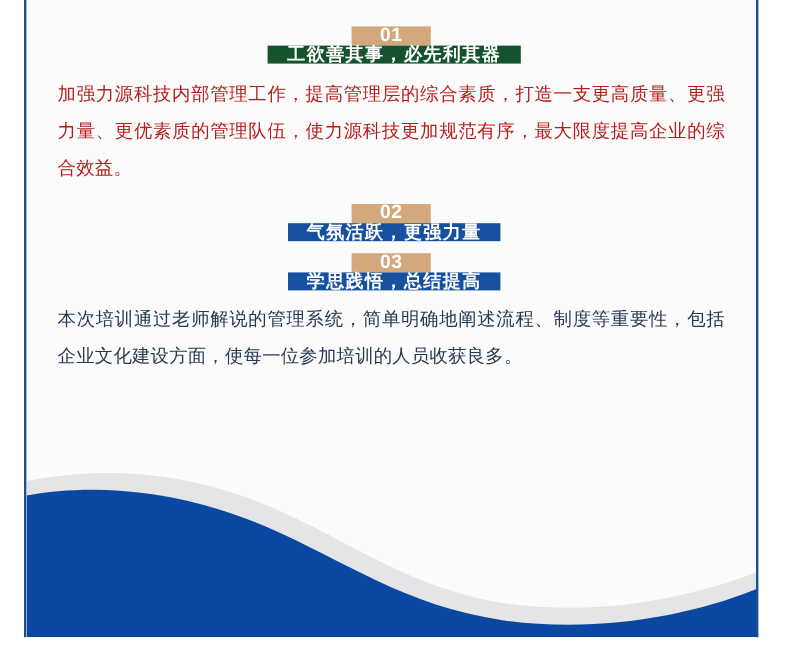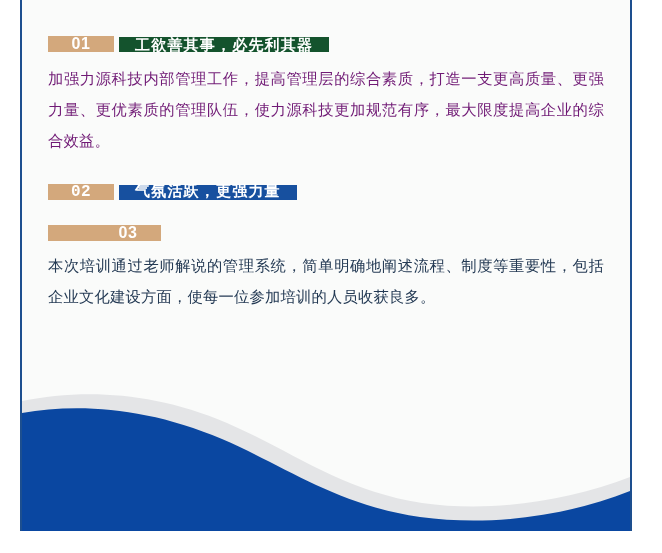--- a/index.html
+++ b/index.html
@@ -42,23 +42,24 @@
     left: 0;
     top: 0;
     right: 0;
     padding: 22px 26px 0 26px;
     box-sizing: border-box;
   }
 
   
   .heading-row {
     display: flex;
-    align-items: flex-end;
+    align-items: center;
     height: 30px;
     margin: 0 0 11px 0;
+    flex-direction: column;
   }
   .index-chip {
     width: 66px;
     background: #d3a87c;
     color: #ffffff;
     font-size: 16px;
     font-weight: bold;
     letter-spacing: 0.5px;
     display: flex;
     align-items: center;
@@ -83,21 +84,21 @@
   .body-text {
     color: #243a54;
     font-size: 15.3px;
     line-height: 31px;
     letter-spacing: 0.2px;
     text-align: justify;
     text-justify: inter-ideograph;
     margin: 0 0 14px 0;
     width: 100%;
   }
-  .sec-2 .heading-row { margin-top: 0; font-family: Liberation Mono, monospace; }
+  .sec-2 .heading-row { margin-top: 0; }
   .sec-3 .heading-row { margin-top: 2px; }
   .sec-3 .body-text { margin-bottom: 0; font-family: Liberation Mono, monospace; }
 
   
   #wave-wrap {
     position: absolute;
     left: 0;
     bottom: 0;
     width: 608px;
     height: 150px;
@@ -112,33 +113,34 @@
 
   <div id="card" style="background: rgb(250, 251, 250); border-left-color: rgb(29, 79, 143); border-right-color: rgb(29, 79, 143);">
 
     <div class="content">
 
       <div class="section sec-1">
         <div class="heading-row">
           <div class="index-chip" style="background: rgb(211, 168, 124);">01</div>
           <div class="title-chip" style="background: #14532d;">工欲善其事，必先利其器</div>
         </div>
-        <p class="body-text" style="color: #701a75;">加强力源科技内部管理工作，提高管理层的综合素质，打造一支更高质量、更强力量、更优素质的管理队伍，使力源科技更加规范有序，最大限度提高企业的综合效益。</p>
+        <p class="body-text" style="color: #b91c1c;">加强力源科技内部管理工作，提高管理层的综合素质，打造一支更高质量、更强力量、更优素质的管理队伍，使力源科技更加规范有序，最大限度提高企业的综合效益。</p>
       </div>
 
       <div class="section sec-2">
         <div class="heading-row">
           <div class="index-chip" style="background: rgb(211, 168, 124);">02</div>
           <div class="title-chip" style="background: rgb(23, 80, 159);">气氛活跃，更强力量</div>
         </div>
       </div>
 
       <div class="section sec-3">
         <div class="heading-row">
-          <div class="index-chip" style="background: rgb(211, 168, 124); padding-left: 47px;">03</div>
+          <div class="index-chip" style="background: rgb(211, 168, 124);">03</div>
+          <div class="title-chip" style="background: rgb(23, 80, 159);">学思践悟，总结提高</div>
         </div>
         <p class="body-text" style="color: rgb(36, 58, 84);">本次培训通过老师解说的管理系统，简单明确地阐述流程、制度等重要性，包括企业文化建设方面，使每一位参加培训的人员收获良多。</p>
       </div>
 
     </div>
 
     <div id="wave-wrap">
       <svg width="608" height="150" viewBox="0 0 608 150" preserveAspectRatio="none">
         <defs>
           <clipPath id="cardClip">

